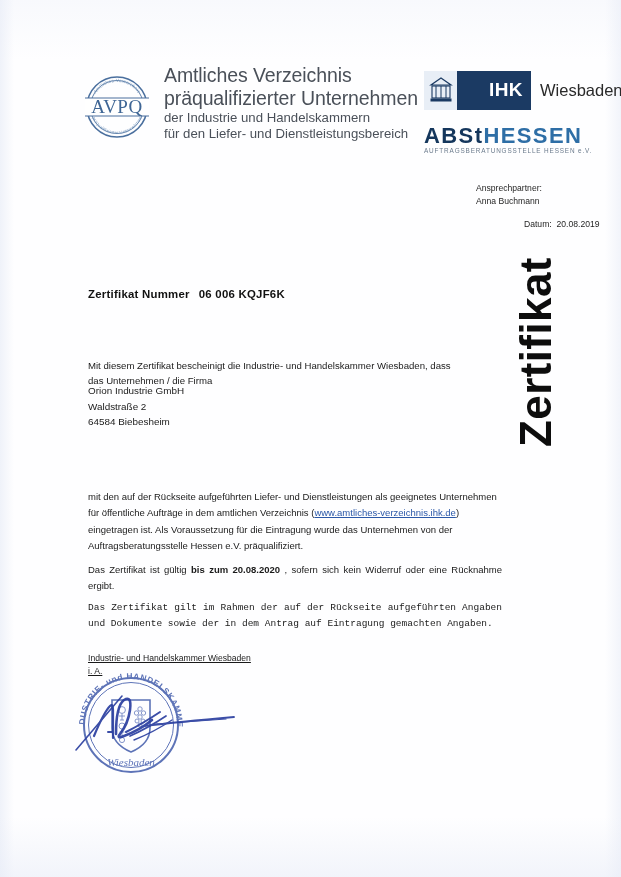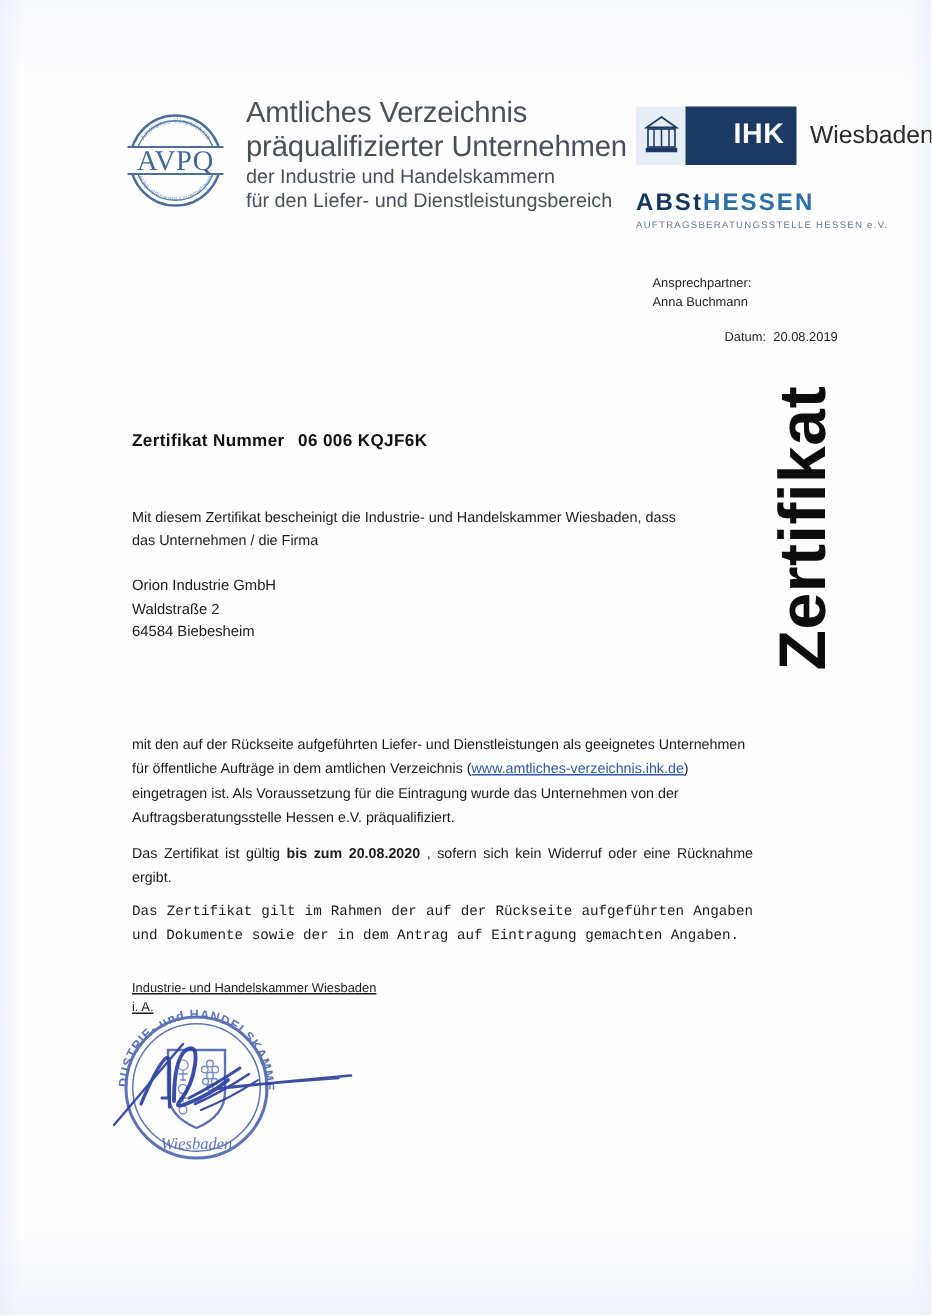--- a/index.html
+++ b/index.html
@@ -114,40 +114,40 @@
     white-space: nowrap;
   }
 
   
   .abst-block {
     position: absolute;
     left: 346px;
     top: 61px;
   }
   .abst-word {
-    font-size: 16px;
+    font-size: 22px;
     font-weight: bold;
     letter-spacing: 1.4px;
     white-space: nowrap;
     line-height: 21px;
   }
   .abst-a { color: #14365c; }
   .abst-hessen { color: #2e6ea6; }
   .abst-sub {
     font-size: 6.4px;
     letter-spacing: 0.85px;
     color: #6a7a8c;
     white-space: nowrap;
     margin-top: 1px;
   }
 
   
   .contact {
     position: absolute;
-    left: 435px;
+    left: 476px;
     top: 182px;
     font-size: 8.6px;
     line-height: 12.5px;
     color: #1f1f1f;
   }
   .contact .datum { margin-top: 11px; margin-left: 48px; }
 
   
   .cert-number {
     position: absolute;
@@ -157,21 +157,21 @@
     font-weight: bold;
     letter-spacing: 0.25px;
     color: #111;
     text-align: center;
   }
   .cert-number .num { margin-left: 9px; }
 
   .intro {
     position: absolute;
     left: 88px;
-    top: 338px;
+    top: 358px;
     width: 420px;
     font-size: 9.6px;
     line-height: 15px;
     color: #1a1a1a;
   }
 
   .company {
     position: absolute;
     left: 88px;
     top: 383px;

